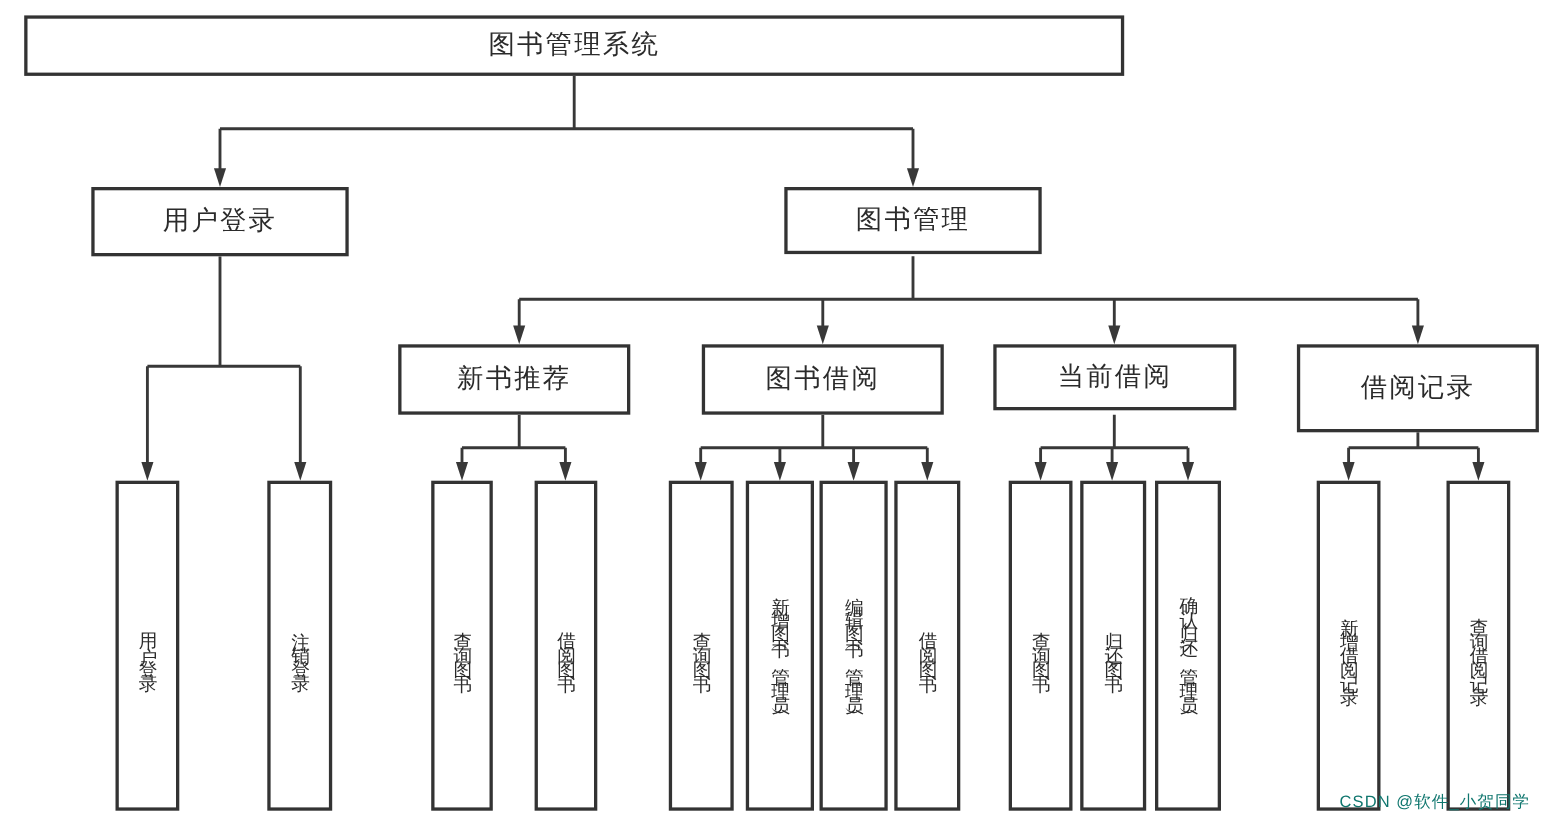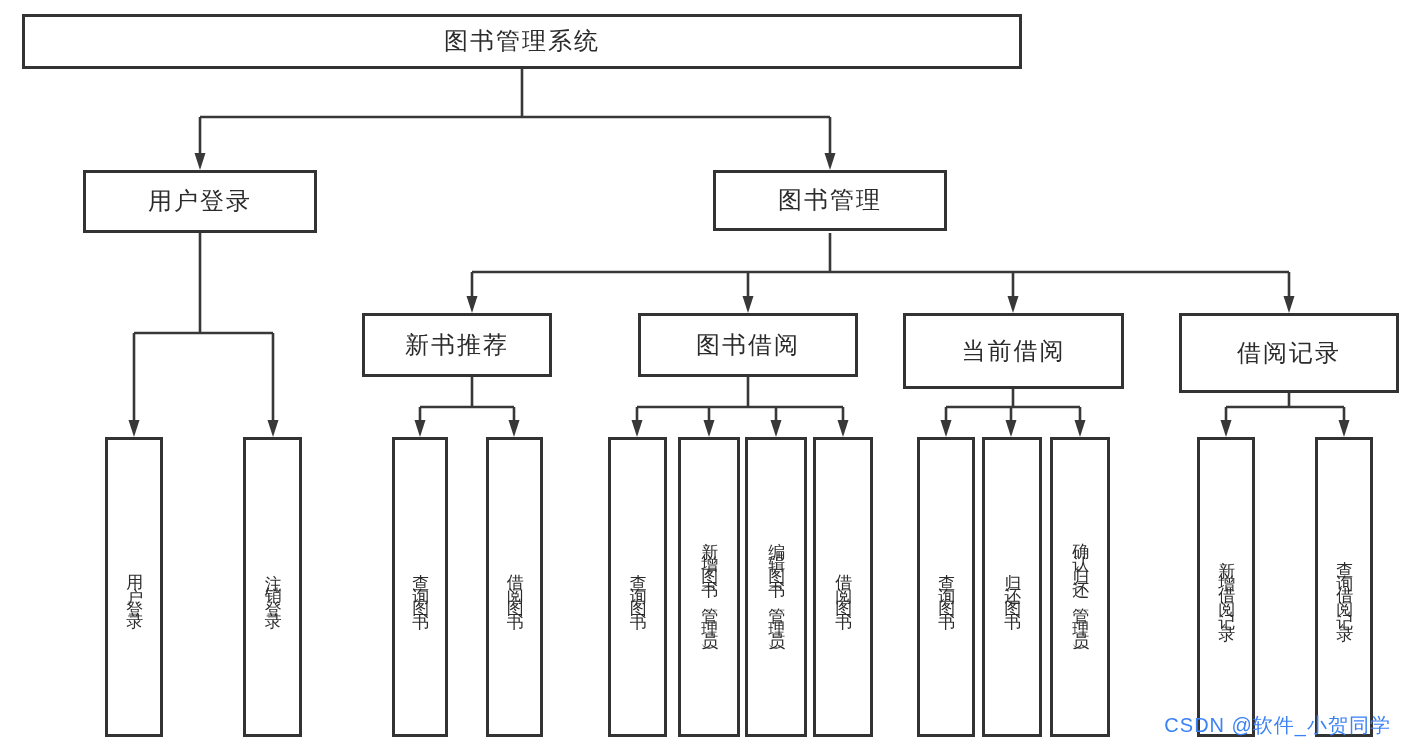--- a/index.html
+++ b/index.html
@@ -13,21 +13,21 @@
     display:flex;align-items:center;justify-content:center;
     color:#2b2b2b;font-size:24px;letter-spacing:2px;line-height:1.2;
     white-space:nowrap;
   }
   .node.vert{
     writing-mode:vertical-rl;text-orientation:mixed;
     font-size:17px;letter-spacing:13px;white-space:normal;
   }
   .watermark{
     position:absolute;right:14px;bottom:8px;
-    color:#3b82f6;font-size:20px;letter-spacing:1px;margin-top:25px;
+    color:#0f766e;font-size:15px;letter-spacing:1px;margin-top:25px;
   }
 </style>
 </head>
 <body>
 
 <div class="stage">
 
   <svg class="wires" width="1405" height="747" viewBox="0 0 1405 747">
     <g stroke="#383838" stroke-width="2.6" fill="none">
 
@@ -69,23 +69,23 @@
       <polygon points="1220.5,420 1231.5,420 1226,437"></polygon>
       <polygon points="1338.5,420 1349.5,420 1344,437"></polygon>
     </g>
   </svg>
 
   <div class="node" style="left:22px;top:14px;width:1000px;height:55px;">图书管理系统</div>
 
   <div class="node" style="left:83px;top:170px;width:234px;height:63px;">用户登录</div>
   <div class="node" style="left:713px;top:170px;width:234px;height:61px;">图书管理</div>
 
-  <div class="node" style="left:362px;top:313px;width:190px;height:64px;">新书推荐</div>
+  <div class="node" style="left:362px;top:313px;width:211px;height:64px;">新书推荐</div>
   <div class="node" style="left:638px;top:313px;width:220px;height:64px;">图书借阅</div>
-  <div class="node" style="left:903px;top:313px;width:221px;height:76px;">当前借阅</div>
+  <div class="node" style="left:903px;top:313px;width:221px;height:60px;">当前借阅</div>
   <div class="node" style="left:1179px;top:313px;width:220px;height:80px;">借阅记录</div>
 
   <div class="node vert" style="left:105px;top:437px;width:58px;height:300px;">用户登录</div>
   <div class="node vert" style="left:243px;top:437px;width:59px;height:300px;">注销登录</div>
 
   <div class="node vert" style="left:392px;top:437px;width:56px;height:300px;">查询图书</div>
   <div class="node vert" style="left:486px;top:437px;width:57px;height:300px;">借阅图书</div>
 
   <div class="node vert" style="left:608px;top:437px;width:59px;height:300px;">查询图书</div>
   <div class="node vert" style="left:678px;top:437px;width:62px;height:300px;">新增图书（管理员）</div>

